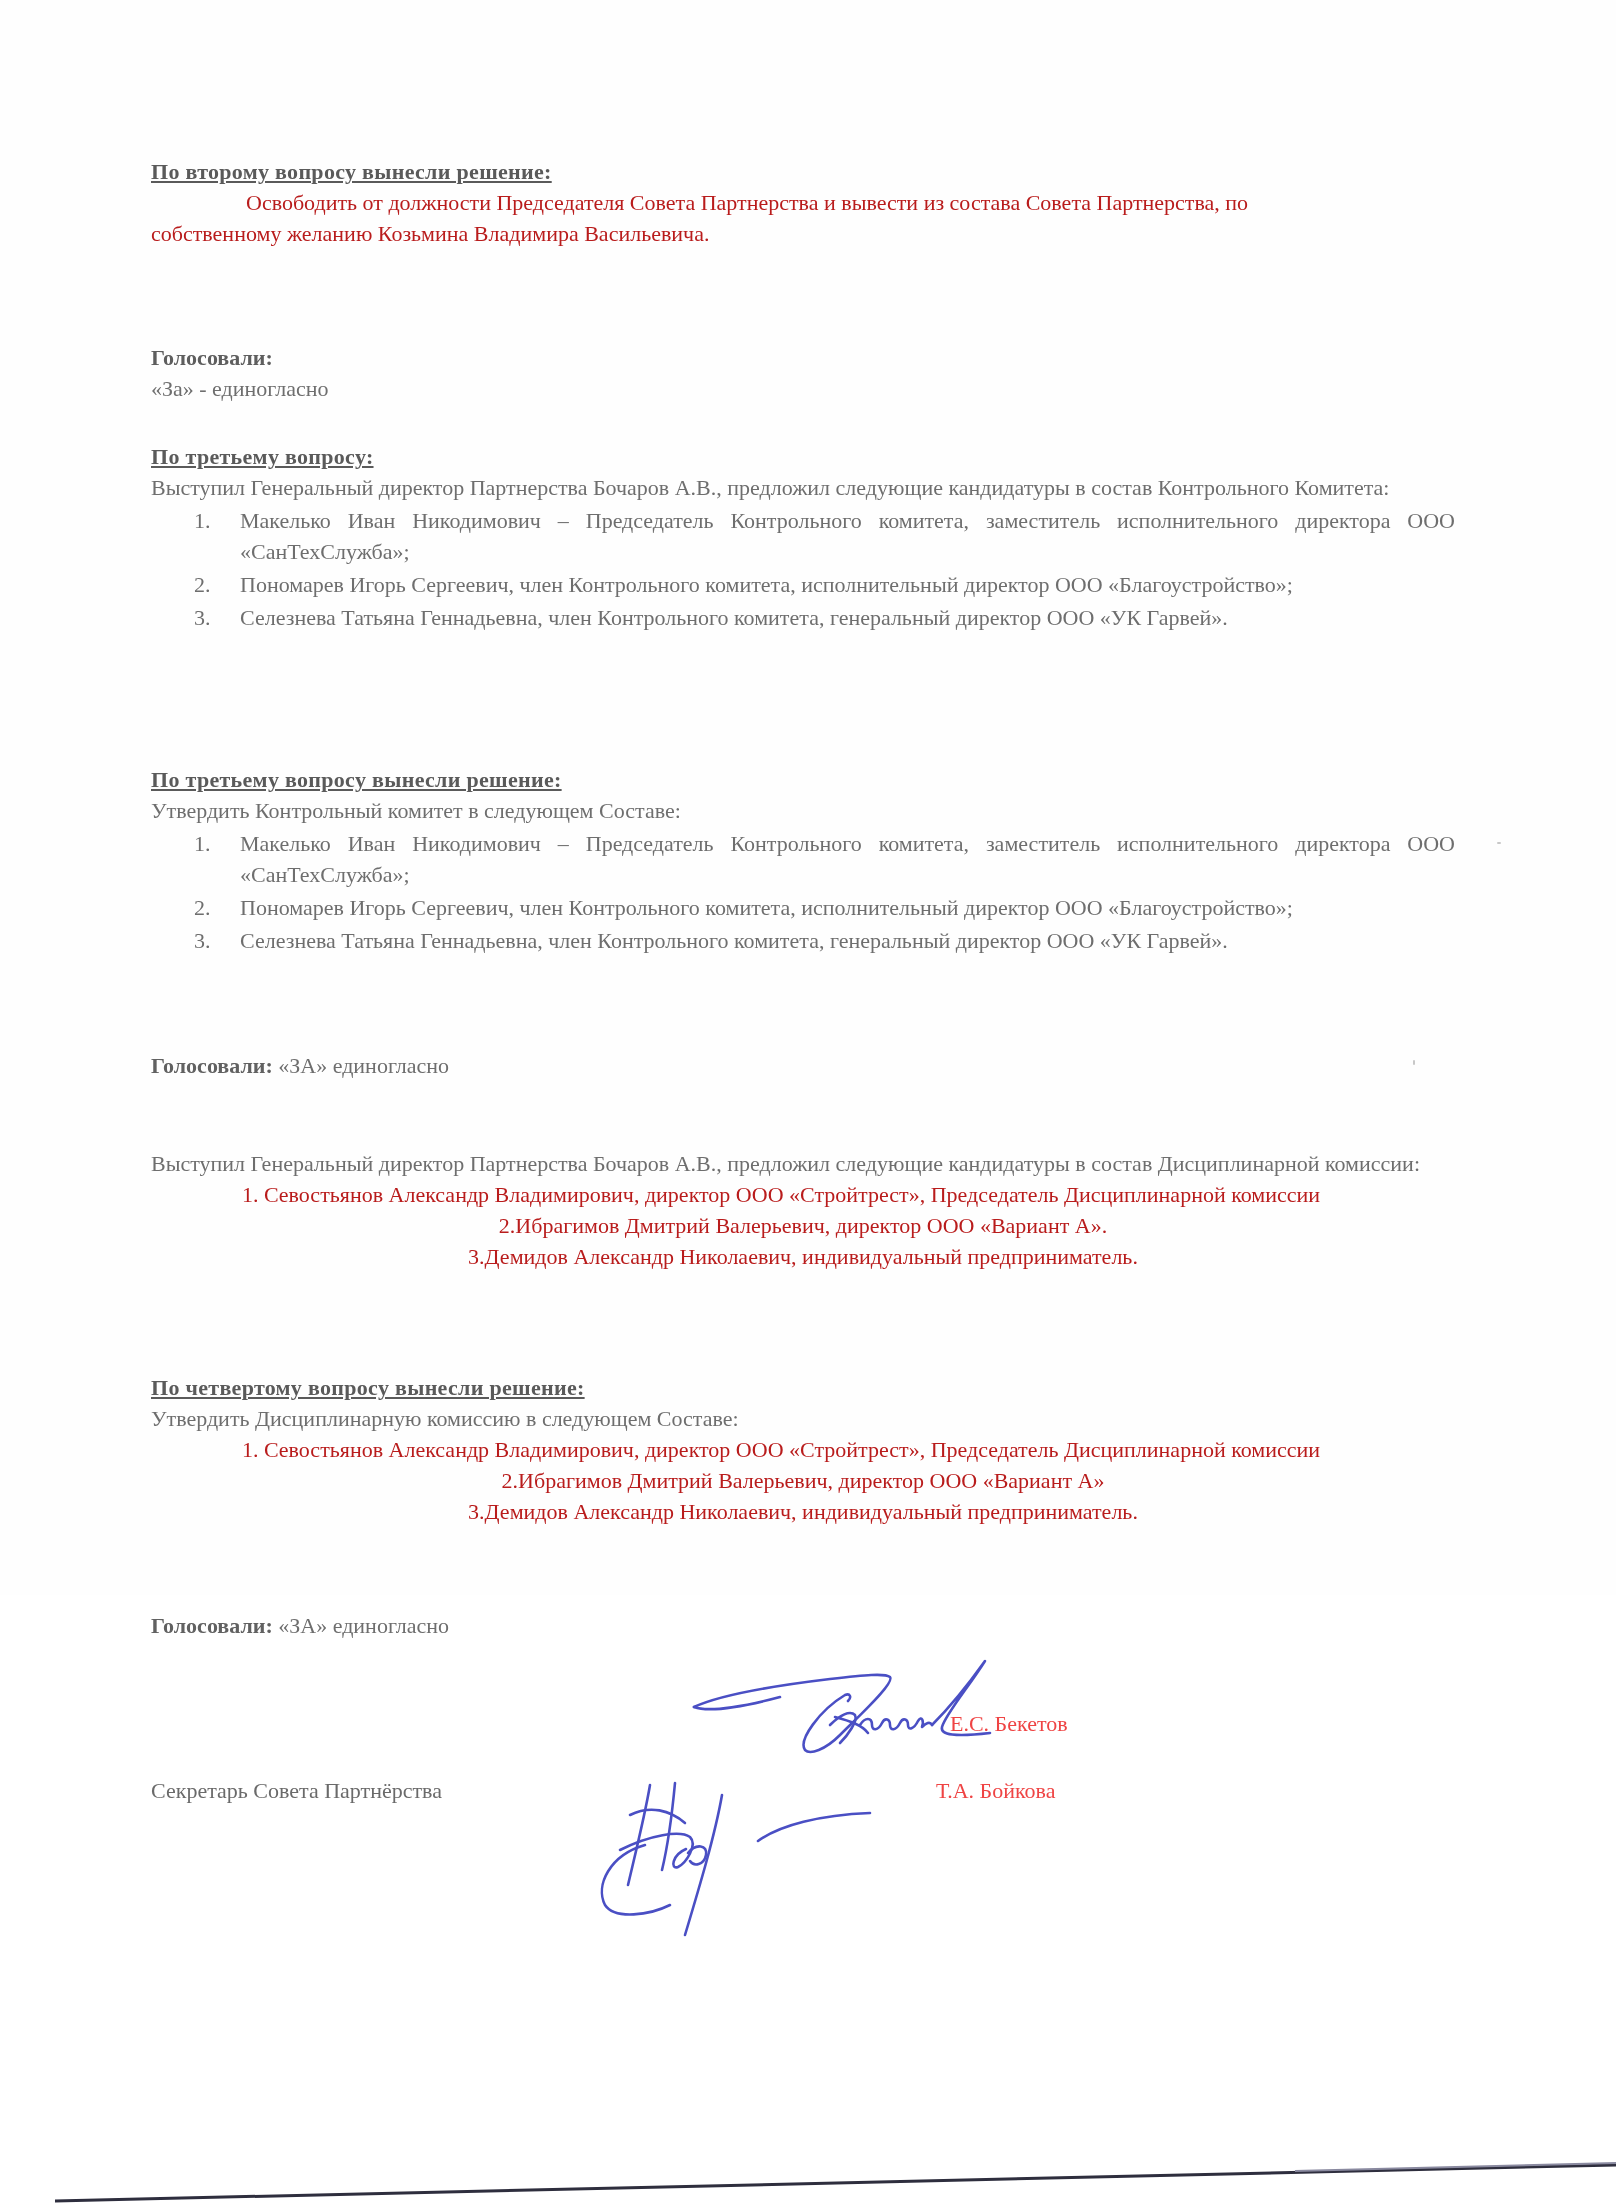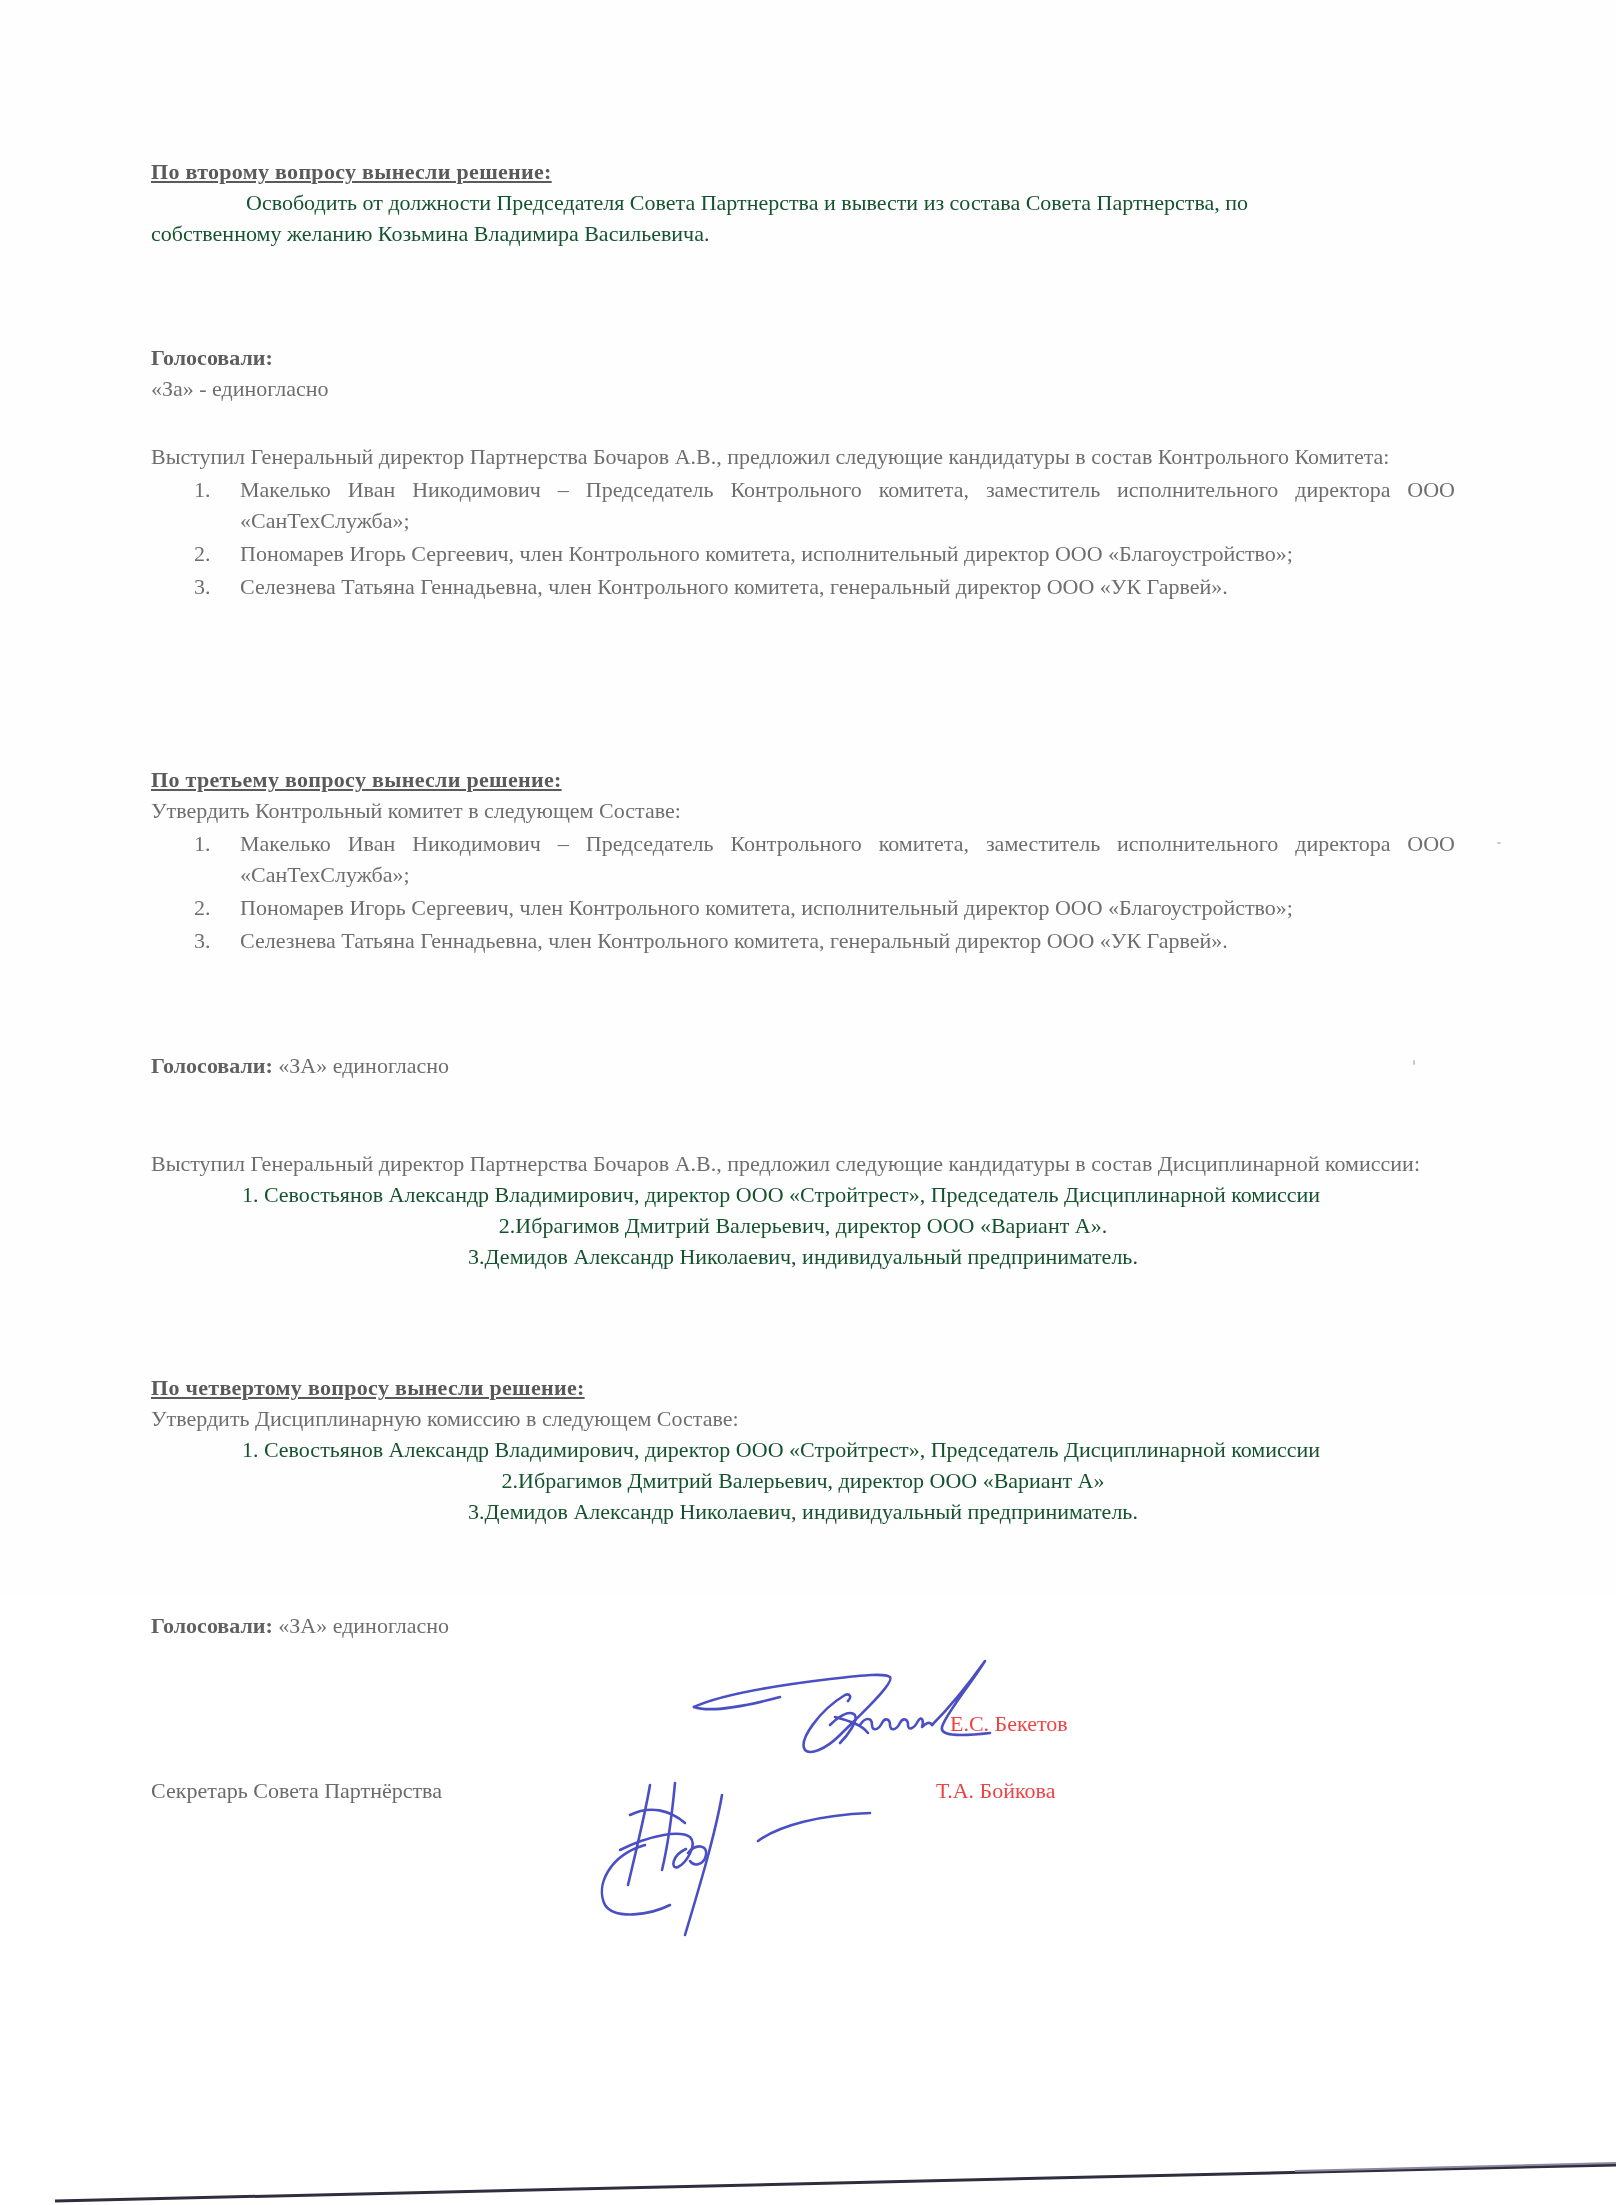--- a/index.html
+++ b/index.html
@@ -14,21 +14,21 @@
   }
   .block { position: absolute; left: 151px; width: 1304px; }
   .heading {
     font-weight: bold; text-decoration: underline; color: #5a5a5a;
     letter-spacing: 0.3px; white-space: nowrap;
   }
   .vote-heading { font-weight: bold; color: #5e5e5e; }
   .vote-inline-label { font-weight: bold; color: #616161; }
   .justify { text-align: justify; text-align-last: left; }
   .indent-first { text-indent: 95px; }
-  .darker { color: #14532d; }
+  .darker { color: #b91c1c; }
   ol.num { list-style: none; margin: 0; padding: 0; }
   ol.num li { position: relative; padding-left: 89px; text-align: justify; }
   ol.num li .n { position: absolute; left: 43px; top: 0; }
   .plain-list div { text-align: center; }
   .sig-row { position: absolute; left: 151px; width: 1000px; white-space: nowrap; color: #6a6a6a; }
   .sig-name { position: absolute; white-space: nowrap; color: #ef4444; }
   .signature { position: absolute; }
   .bottom-line { position: absolute; left: 0; top: 0; }
   .speck { position: absolute; background: #c8c8c8; border-radius: 1px; }
 </style>
@@ -41,20 +41,21 @@
     <div class="heading">По  второму  вопросу вынесли решение:</div>
     <div class="indent-first darker" style="width:1165px;">Освободить от должности Председателя Совета Партнерства и вывести из состава Совета Партнерства, по собственному желанию Козьмина Владимира  Васильевича.</div>
   </div>
 
   <div class="block" style="top:342px;">
     <div class="vote-heading">Голосовали:</div>
     <div>«За» -  единогласно</div>
   </div>
 
   <div class="block" style="top:441px;">
+    <div class="heading">По  третьему вопросу:</div>
     <div class="justify">Выступил Генеральный директор Партнерства Бочаров А.В., предложил следующие кандидатуры в состав Контрольного Комитета:</div>
     <ol class="num" style="margin-top:2px;">
       <li style="margin-bottom:2px;"><span class="n">1.</span><span>Макелько Иван Никодимович – Председатель Контрольного комитета, заместитель исполнительного директора ООО «СанТехСлужба»;</span></li>
       <li style="margin-bottom:2px;"><span class="n">2.</span><span>Пономарев Игорь Сергеевич, член Контрольного комитета, исполнительный директор ООО «Благоустройство»;</span></li>
       <li><span class="n">3.</span><span>Селезнева Татьяна Геннадьевна, член Контрольного комитета, генеральный директор ООО «УК Гарвей».</span></li>
     </ol>
   </div>
 
   <div class="block" style="top:764px;">
     <div class="heading">По  третьему вопросу вынесли решение:</div>

